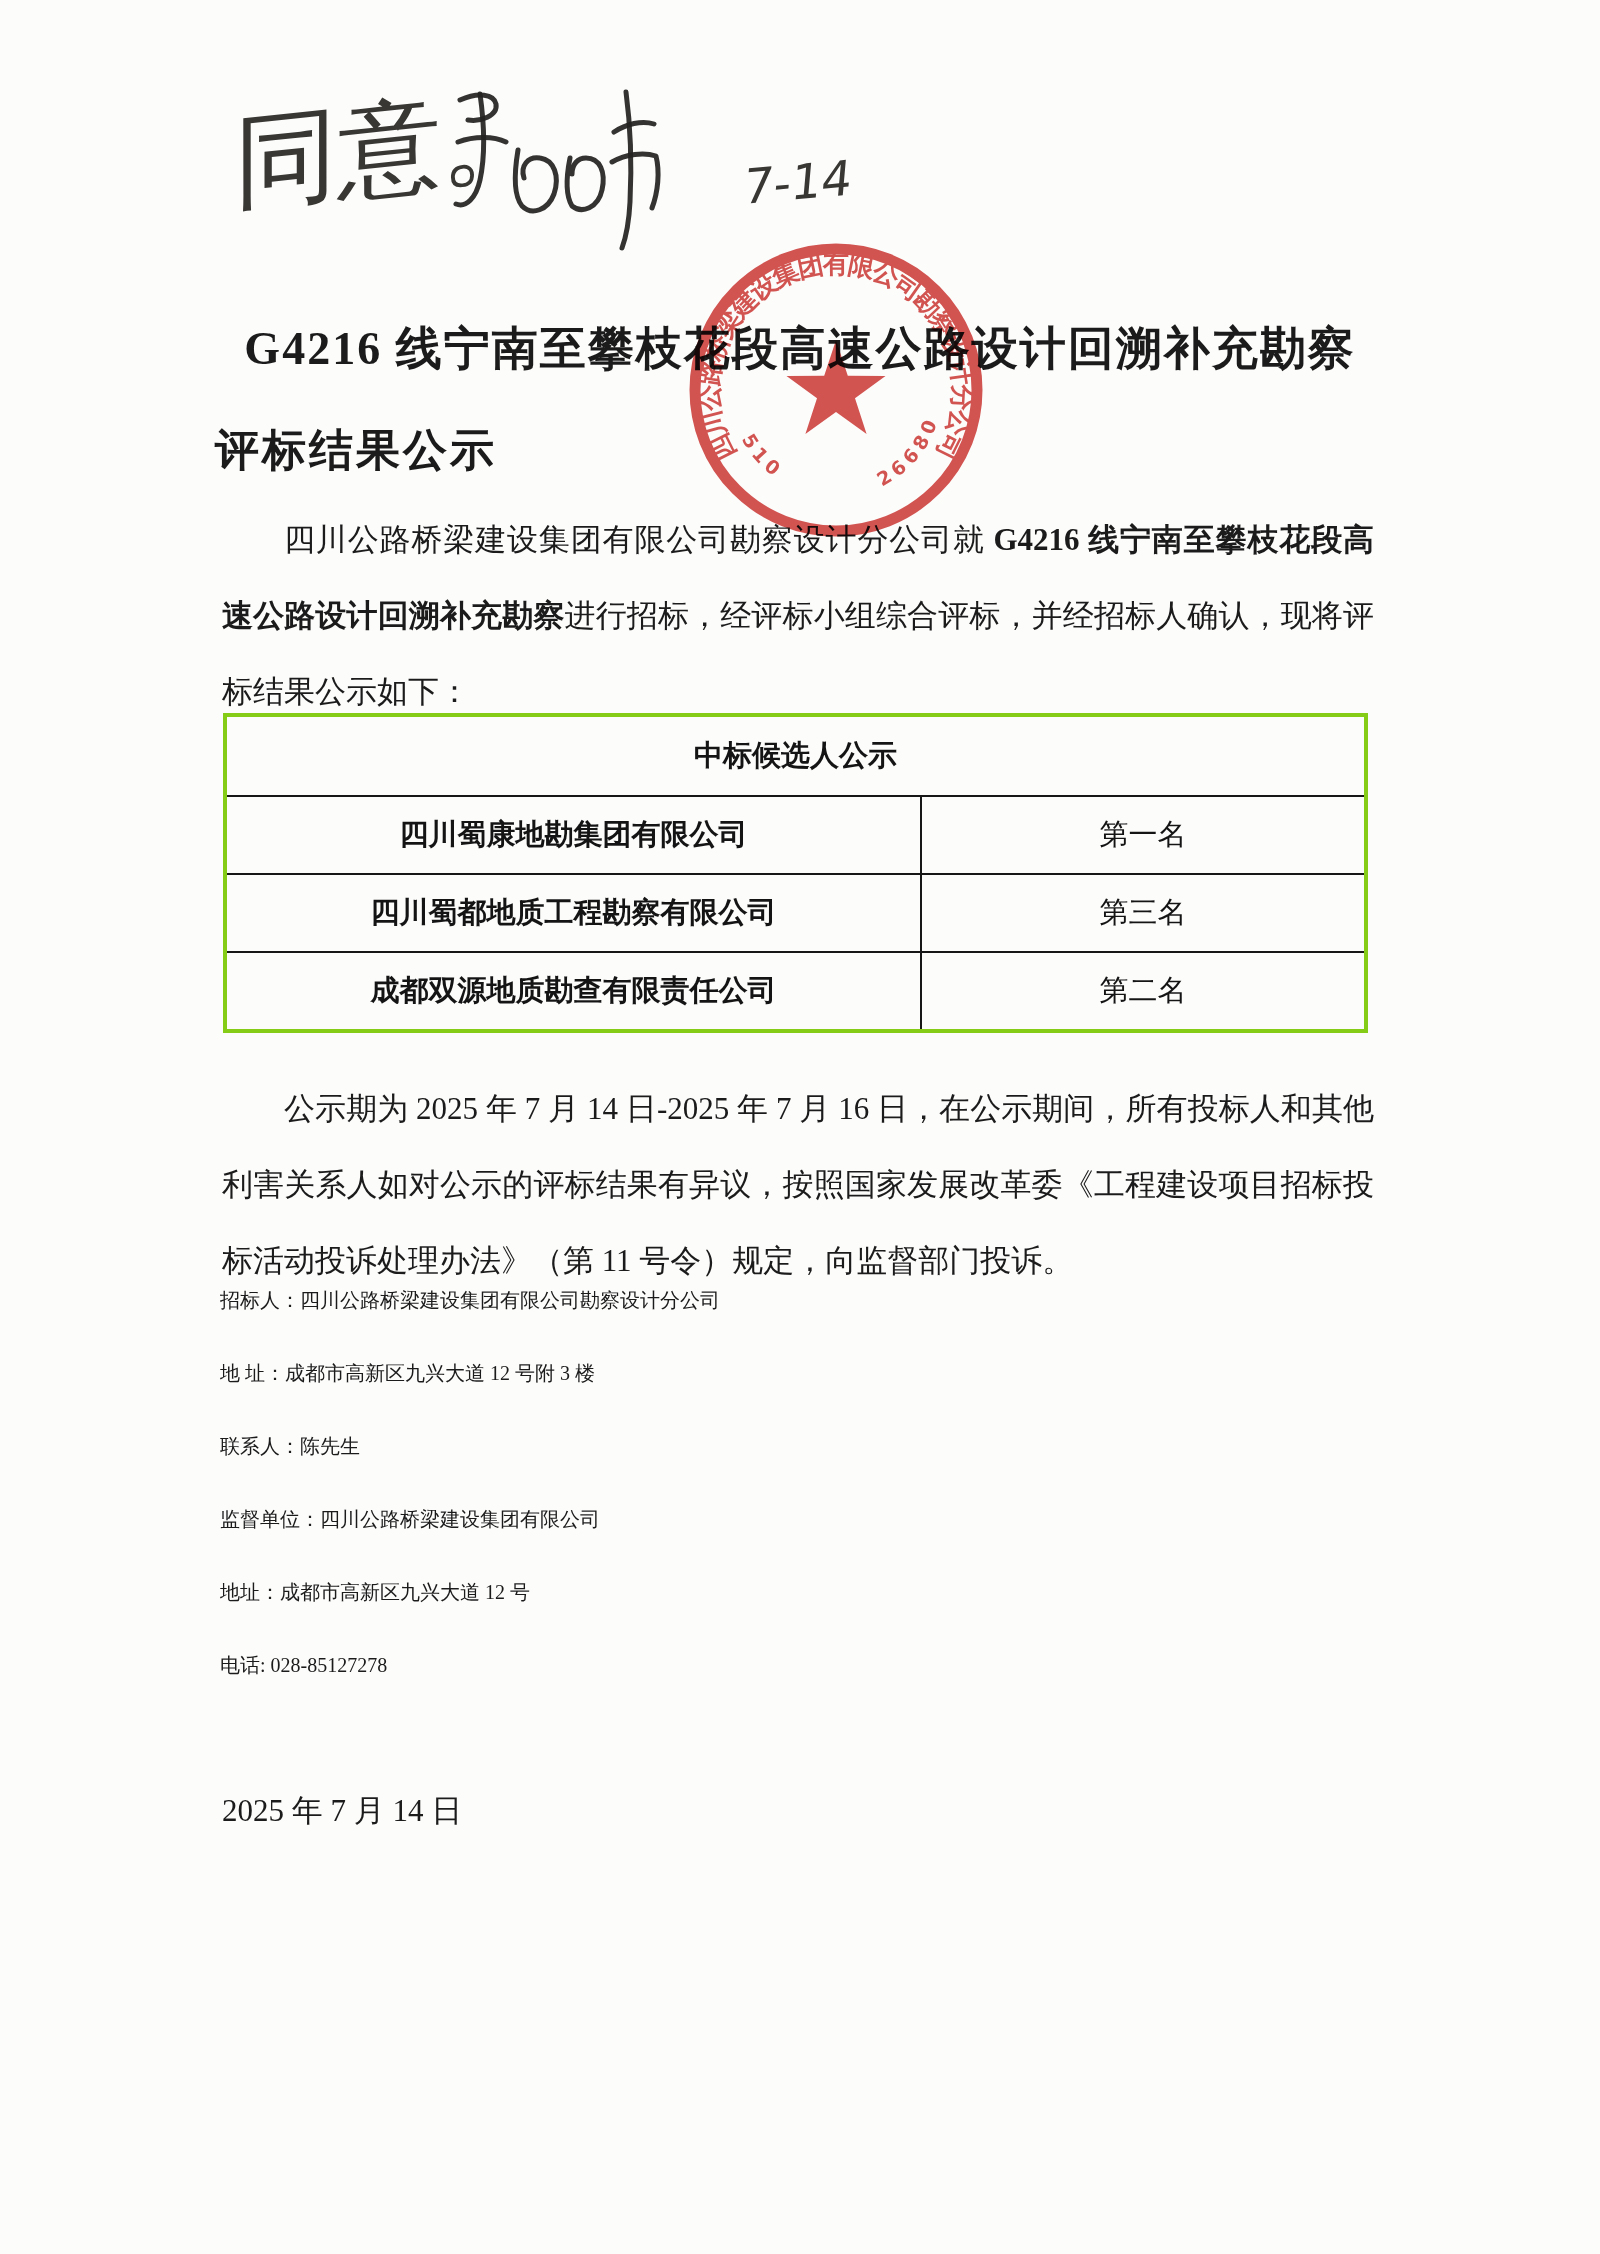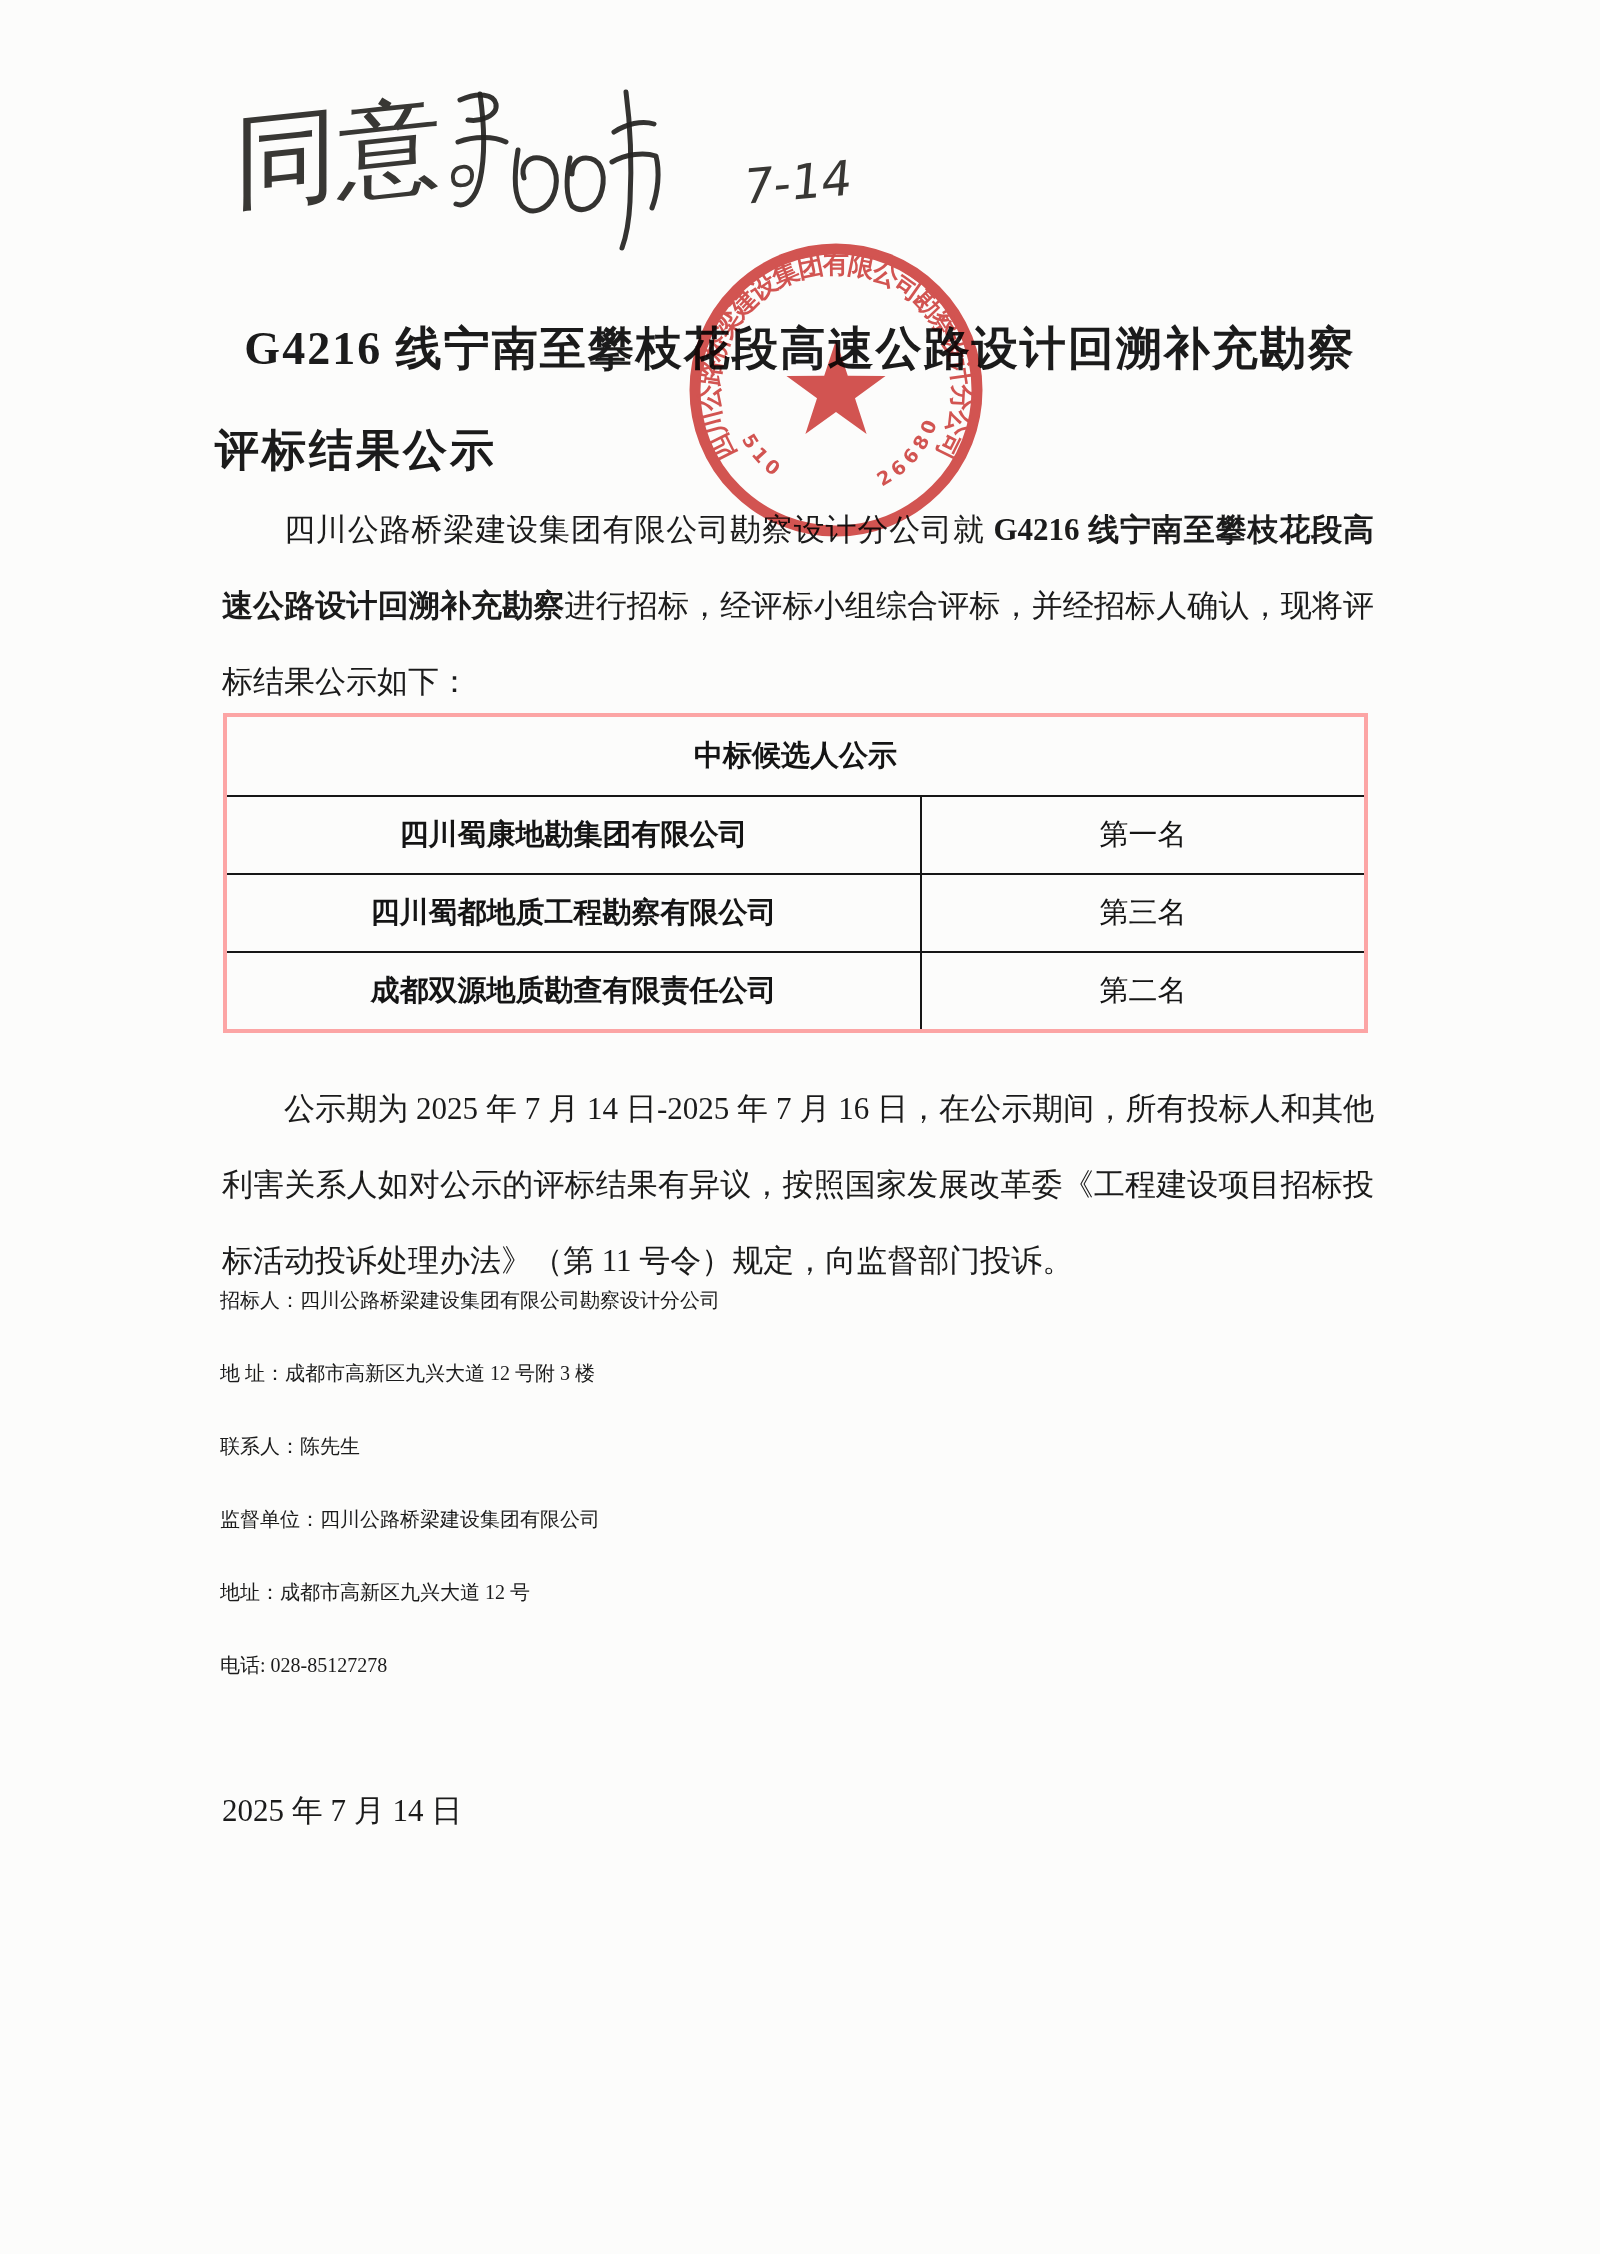--- a/index.html
+++ b/index.html
@@ -15,25 +15,25 @@
   .hand-text{fill:#23221f;opacity:.9;font-family:"DejaVu Sans",sans-serif;}
   
   .title-line1{left:215px;top:320px;width:1170px;font-size:46px;font-weight:bold;
     text-align:center;letter-spacing:2px;line-height:58px;z-index:1;}
   .title-line2{left:215px;top:424px;width:1170px;font-size:44px;font-weight:bold;
     text-align:left;letter-spacing:3px;line-height:54px;z-index:1;}
   
   .para{font-size:31px;line-height:76px;text-align:justify;text-indent:62px;
     left:222px;width:1152px;z-index:1;}
   .para b{font-weight:bold;}
-  .para1{top:461px;}
+  .para1{top:471px;}
   .para2{top:1040px;}
   
   .results-table{left:223px;top:713px;z-index:1;}
-  .results-table table{border-collapse:collapse;width:1145px;border:4px solid #fca5a5;font-family:Liberation Serif, serif;}
+  .results-table table{border-collapse:collapse;width:1145px;border:4px solid #84cc16;font-family:Liberation Serif, serif;}
   .results-table td{border:2px solid #161616;text-align:center;vertical-align:middle;
     font-size:29px;color:#141414;}
   .results-table .thead td{height:76px;font-weight:bold;}
   .results-table .drow td{height:74px;}
   .results-table .company{width:61%;font-weight:bold;}
   .results-table .rank{width:39%;font-weight:normal;}
   
   .contacts{left:220px;top:1264px;width:1160px;font-size:20px;line-height:73px;z-index:1;}
   .contact-line{white-space:pre;}
   

